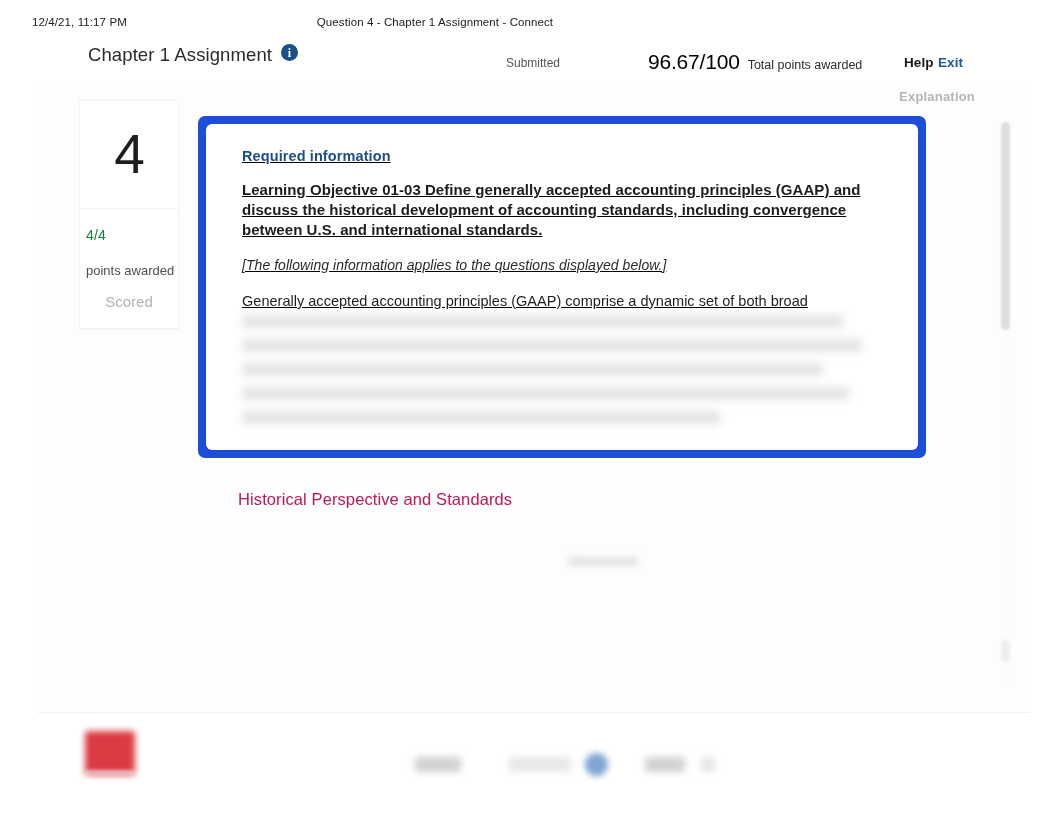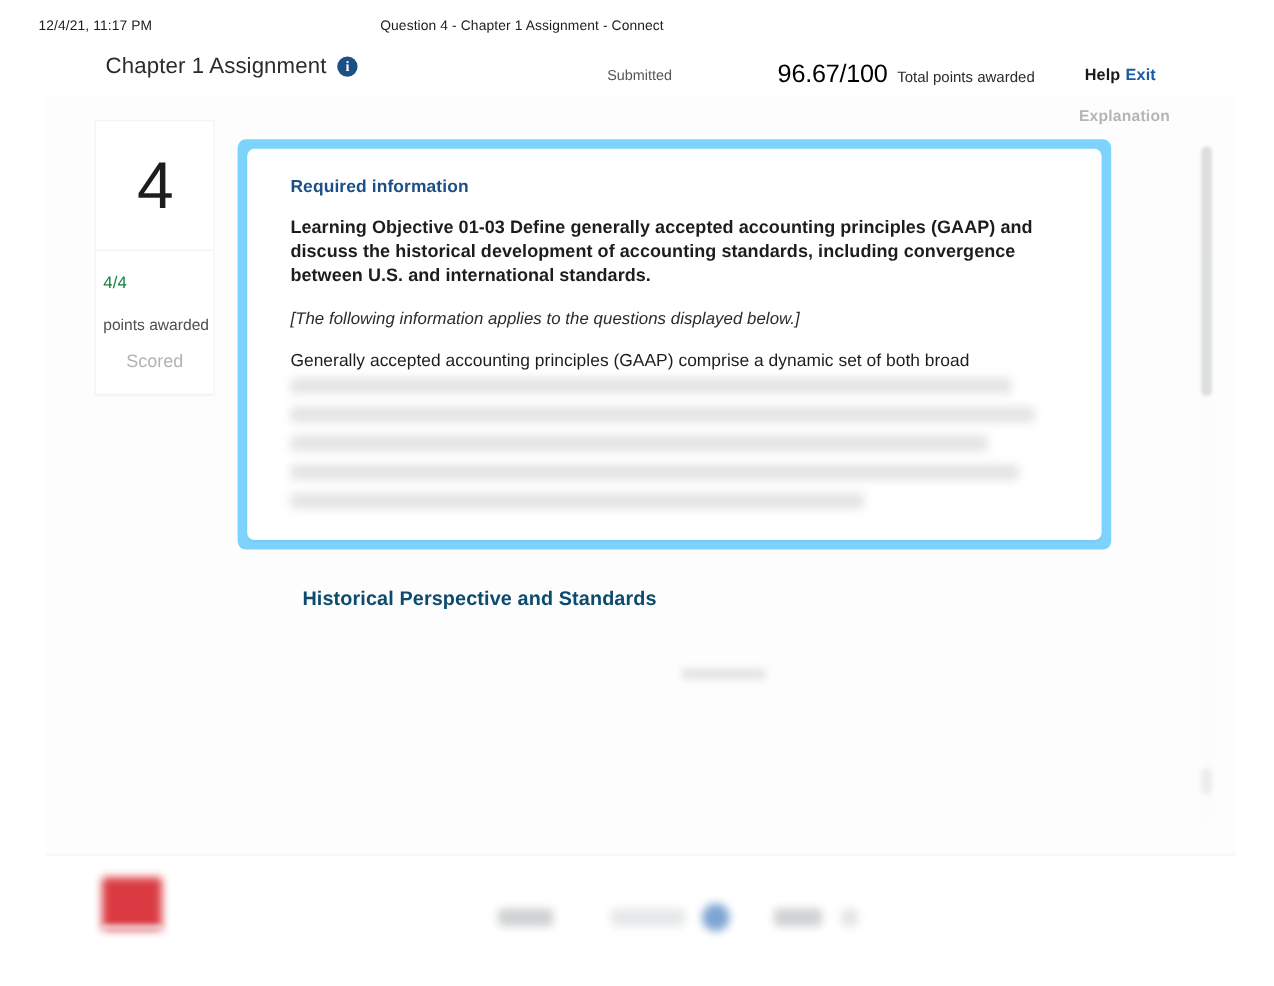--- a/index.html
+++ b/index.html
@@ -57,21 +57,21 @@
     top: 44px;
     width: 990px;
     height: 36px;
   }
 
   .assignment-title-wrap {
     position: absolute;
     left: 48px;
     top: 0;
     display: flex;
-    align-items: center;
+    align-items: flex-start;
     gap: 9px;
   }
   .assignment-title {
     font-size: 18.5px;
     font-weight: 400;
     color: #2b2b2b;
     letter-spacing: 0.1px;
     white-space: nowrap;
   }
   .info-icon {
@@ -227,23 +227,24 @@
   .question-body {
     position: absolute;
     left: 160px;
     top: 36px;
     width: 785px;
   }
 
   .req-shell {
     position: relative;
     width: 728px;
-    background: #7dd3fc;
+    background: #1d4ed8;
     border-radius: 7px;
     padding: 8px;
+    text-decoration: underline;
   }
   .req-card {
     background: #ffffff;
     border-radius: 6px;
     padding: 24px 30px 26px 36px;
     box-shadow: 0 1px 2px rgba(0,0,0,0.04);
   }
 
   .req-kicker {
     font-size: 14.5px;
@@ -289,24 +290,24 @@
     opacity: 0.55;
   }
   .redacted-line.w1 { width: 93%; }
   .redacted-line.w2 { width: 96%; }
   .redacted-line.w3 { width: 90%; }
   .redacted-line.w4 { width: 94%; }
   .redacted-line.w5 { width: 74%; margin-bottom: 0; }
 
   .section-heading {
     margin-top: 32px;
-    margin-left: 54px;
+    margin-left: 40px;
     font-size: 16.5px;
-    font-weight: 700;
-    color: #0c4a6e;
+    font-weight: 400;
+    color: #be185d;
     letter-spacing: 0.1px;
   }
 
   .redacted-footnote {
     margin-top: 48px;
     margin-left: 370px;
     width: 70px;
     height: 9px;
     background: #cdd0d3;
     border-radius: 2px;

